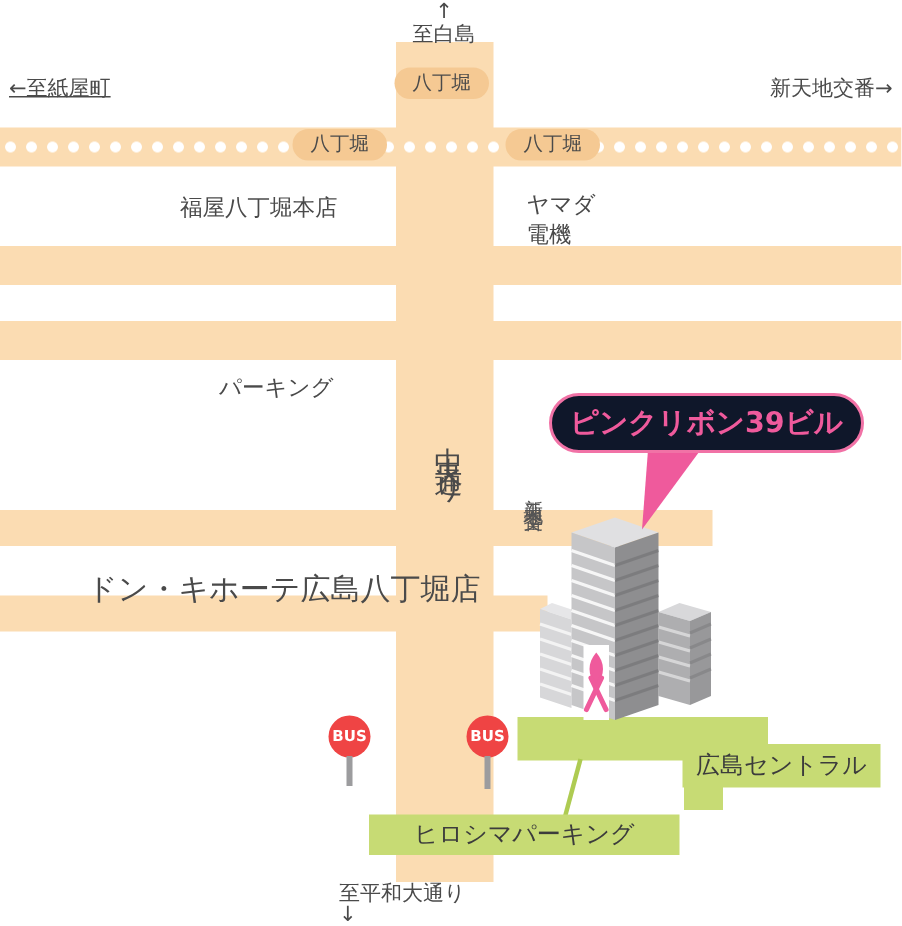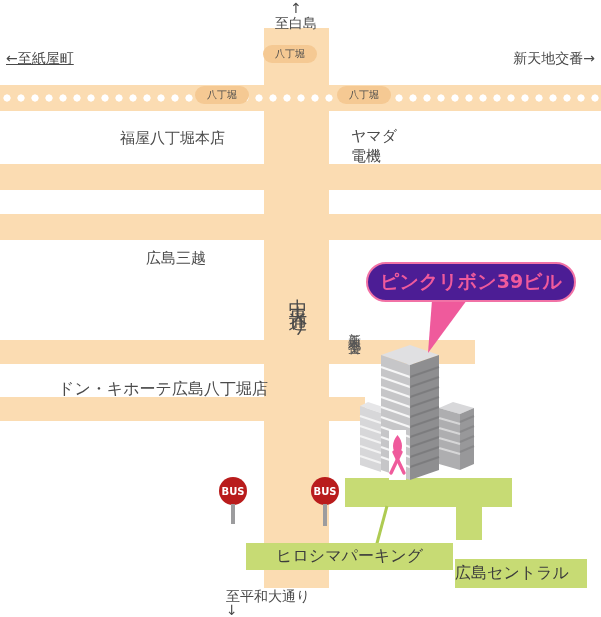--- a/index.html
+++ b/index.html
@@ -16,62 +16,62 @@
   .b4 { left:0; top:340px; width:475px; height:24px; }
   .b5 { left:0; top:397px; width:365px; height:24px; }
 
   .green { position:absolute; background:#c7db74; }
   .gh { left:345px; top:478px; width:167px; height:29px; }
   .gv { left:456px; top:478px; width:26px; height:62px; }
 
   .building { position:absolute; left:338px; top:342px; }
   .overlay { position:absolute; left:0; top:0; pointer-events:none; }
 
-  .pill { position:absolute; background:#f5c993; color:#4a4a4a; font-size:10px;
+  .pill { position:absolute; background:#f5c993; color:#4a4a4a; font-size:13px;
           padding:4px 12px; border-radius:13px; line-height:1; white-space:nowrap; }
   .pill-top   { left:263px; top:45px; }
   .pill-left  { left:195px; top:86px; }
   .pill-right { left:337px; top:86px; }
 
   .lbl { position:absolute; color:#4a4a4a; white-space:nowrap; }
   .dir { font-size:14px; }
   .north { left:246px; top:1px; width:100px; text-align:center; line-height:1.05; }
   .west  { left:6px; top:50px;text-decoration:underline; }
   .east  { right:6px; top:50px; }
   .south { left:226px; top:589px; width:140px; text-align:left; line-height:1.0; }
 
   .store { font-size:15px; text-align:left; }
   .fukuya { left:120px; top:129px; width:154px; }
   .yamada { left:351px; top:127px; width:52px; line-height:1.3; white-space:normal; }
   .yamada span { display:block; }
   .mitsukoshi { left:416px; top:136px; width:80px; }
   .parco { left:146px; top:249px; width:100px; }
-  .donki { left:58px; top:379px; width:190px; font-size:16px; }
+  .donki { left:58px; top:379px; width:190px; font-size:20px; }
 
   .vtext { writing-mode:vertical-rl; text-orientation:upright; }
   .chuo  { left:286px; top:283px; font-size:19px; letter-spacing:7px; }
   .koban { left:345px; top:323px; font-size:13px; letter-spacing:2px; color:#555; }
 
   .callout { position:absolute; left:366px; top:262px; width:210px; height:40px;
-             background:#4c1d95; border:2px solid #f172a6; border-radius:20px;
+             background:#0f172a; border:2px solid #f172a6; border-radius:20px;
              color:#ef5a9c; font-size:19px; font-weight:bold;
              display:flex; align-items:center; justify-content:center; white-space:nowrap; }
 
-  .bus { position:absolute; width:28px; height:28px; border-radius:50%; background:#b91c1c;
+  .bus { position:absolute; width:28px; height:28px; border-radius:50%; background:#ef4444;
          color:#fff; font-size:10px; font-weight:bold;
          display:flex; align-items:center; justify-content:center; }
   .bus1 { left:219px; top:477px; } .bus2 { left:311px; top:477px; }
   .pole { position:absolute; width:4px; background:#9c9c9e; }
   .pole1 { left:231px; top:504px; height:20px; }
   .pole2 { left:323px; top:504px; height:22px; }
 
   .pklabel { position:absolute; background:#c7db74; color:#3c3c3c; font-size:16px;
              line-height:1.3; white-space:nowrap; }
   .pk1 { left:246px; top:543px; padding:3px 30px; }
-  .pk2 { left:455px; top:559px; width:132px; text-align:left; padding:4px 0; }
+  .pk2 { left:455px; top:496px; width:132px; text-align:center; padding:4px 0; }
   .pk2 span { display:block; }
 </style>
 </head>
 <body>
 
 <div class="map">
 
   <div class="road vroad"></div>
   <div class="road tram"></div>
   <div class="road b2"></div>
@@ -156,21 +156,21 @@
 
   <div class="pill pill-top">八丁堀</div>
   <div class="pill pill-left">八丁堀</div>
   <div class="pill pill-right">八丁堀</div>
 
   <div class="lbl store fukuya">福屋八丁堀本店</div>
   <div class="lbl store yamada">
     <span>ヤマダ</span>
     <span>電機</span>
   </div>
-  <div class="lbl store parco">広島三越</div>
+  <div class="lbl store parco">パーキング</div>
   <div class="lbl store donki">ドン・キホーテ広島八丁堀店</div>
   <div class="lbl vtext chuo">中央通り</div>
   <div class="lbl vtext koban">新天地交番</div>
 
   <div class="callout">
     <span>ピンクリボン39ビル</span>
   </div>
 
   <div class="bus bus1">BUS</div>
   <div class="pole pole1"></div>

